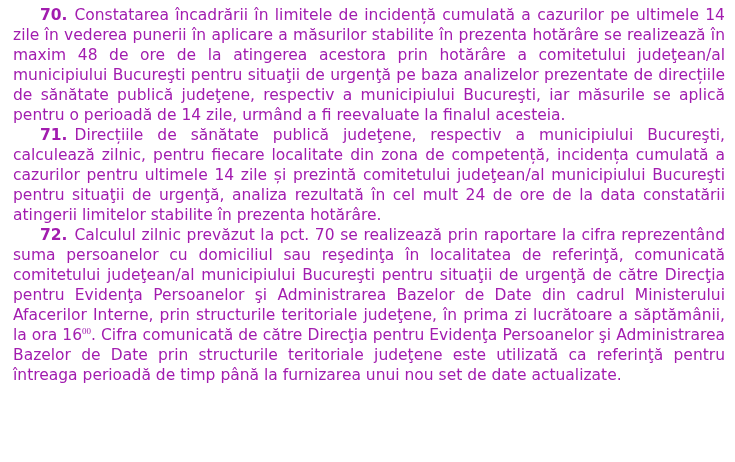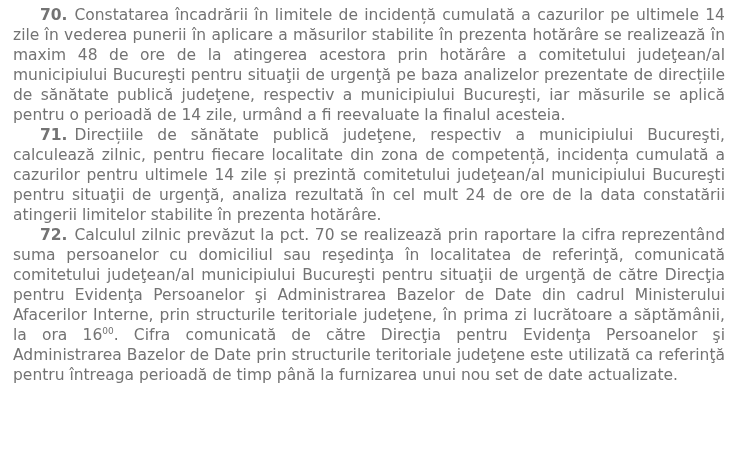--- a/index.html
+++ b/index.html
@@ -13,35 +13,36 @@
     overflow: hidden;
   }
   .page {
     box-sizing: border-box;
     width: 735px;
     height: 462px;
     padding: 5px 10px 0 13px;
     font-family: "DejaVu Sans", "Liberation Sans", sans-serif;
     font-size: 15.5px;
     line-height: 20px;
-    color: #737373;
+    color: #a21caf;
     text-align: justify;
   }
   .para {
     margin: 0;
     text-indent: 27px;
   }
   .pnum {
     font-weight: bold;
     margin-right: 7px;
   }
   .sup {
     font-size: 9px;
     line-height: 0;
     vertical-align: 6px;
+    font-family: Liberation Serif, serif;
   }
 </style>
 </head>
 <body>
 
 <main class="page">
   <p class="para"><b class="pnum">70.</b><span>Constatarea încadrării în limitele de incidență cumulată a cazurilor pe ultimele 14 zile în vederea punerii în aplicare a măsurilor stabilite în prezenta hotărâre se realizează în maxim 48 de ore de la atingerea acestora prin hotărâre a comitetului judeţean/al municipiului Bucureşti pentru situaţii de urgenţă pe baza analizelor prezentate de direcțiile de sănătate publică judeţene, respectiv a municipiului Bucureşti, iar măsurile se aplică pentru o perioadă de 14 zile, urmând a fi reevaluate la finalul acesteia.</span></p>
 
   <p class="para"><b class="pnum">71.</b><span>Direcțiile de sănătate publică judeţene, respectiv a municipiului Bucureşti, calculează zilnic, pentru fiecare localitate din zona de competență, incidența cumulată a cazurilor pentru ultimele 14 zile și prezintă comitetului judeţean/al municipiului Bucureşti pentru situaţii de urgenţă, analiza rezultată în cel mult 24 de ore de la data constatării atingerii limitelor stabilite în prezenta hotărâre.</span></p>
 

